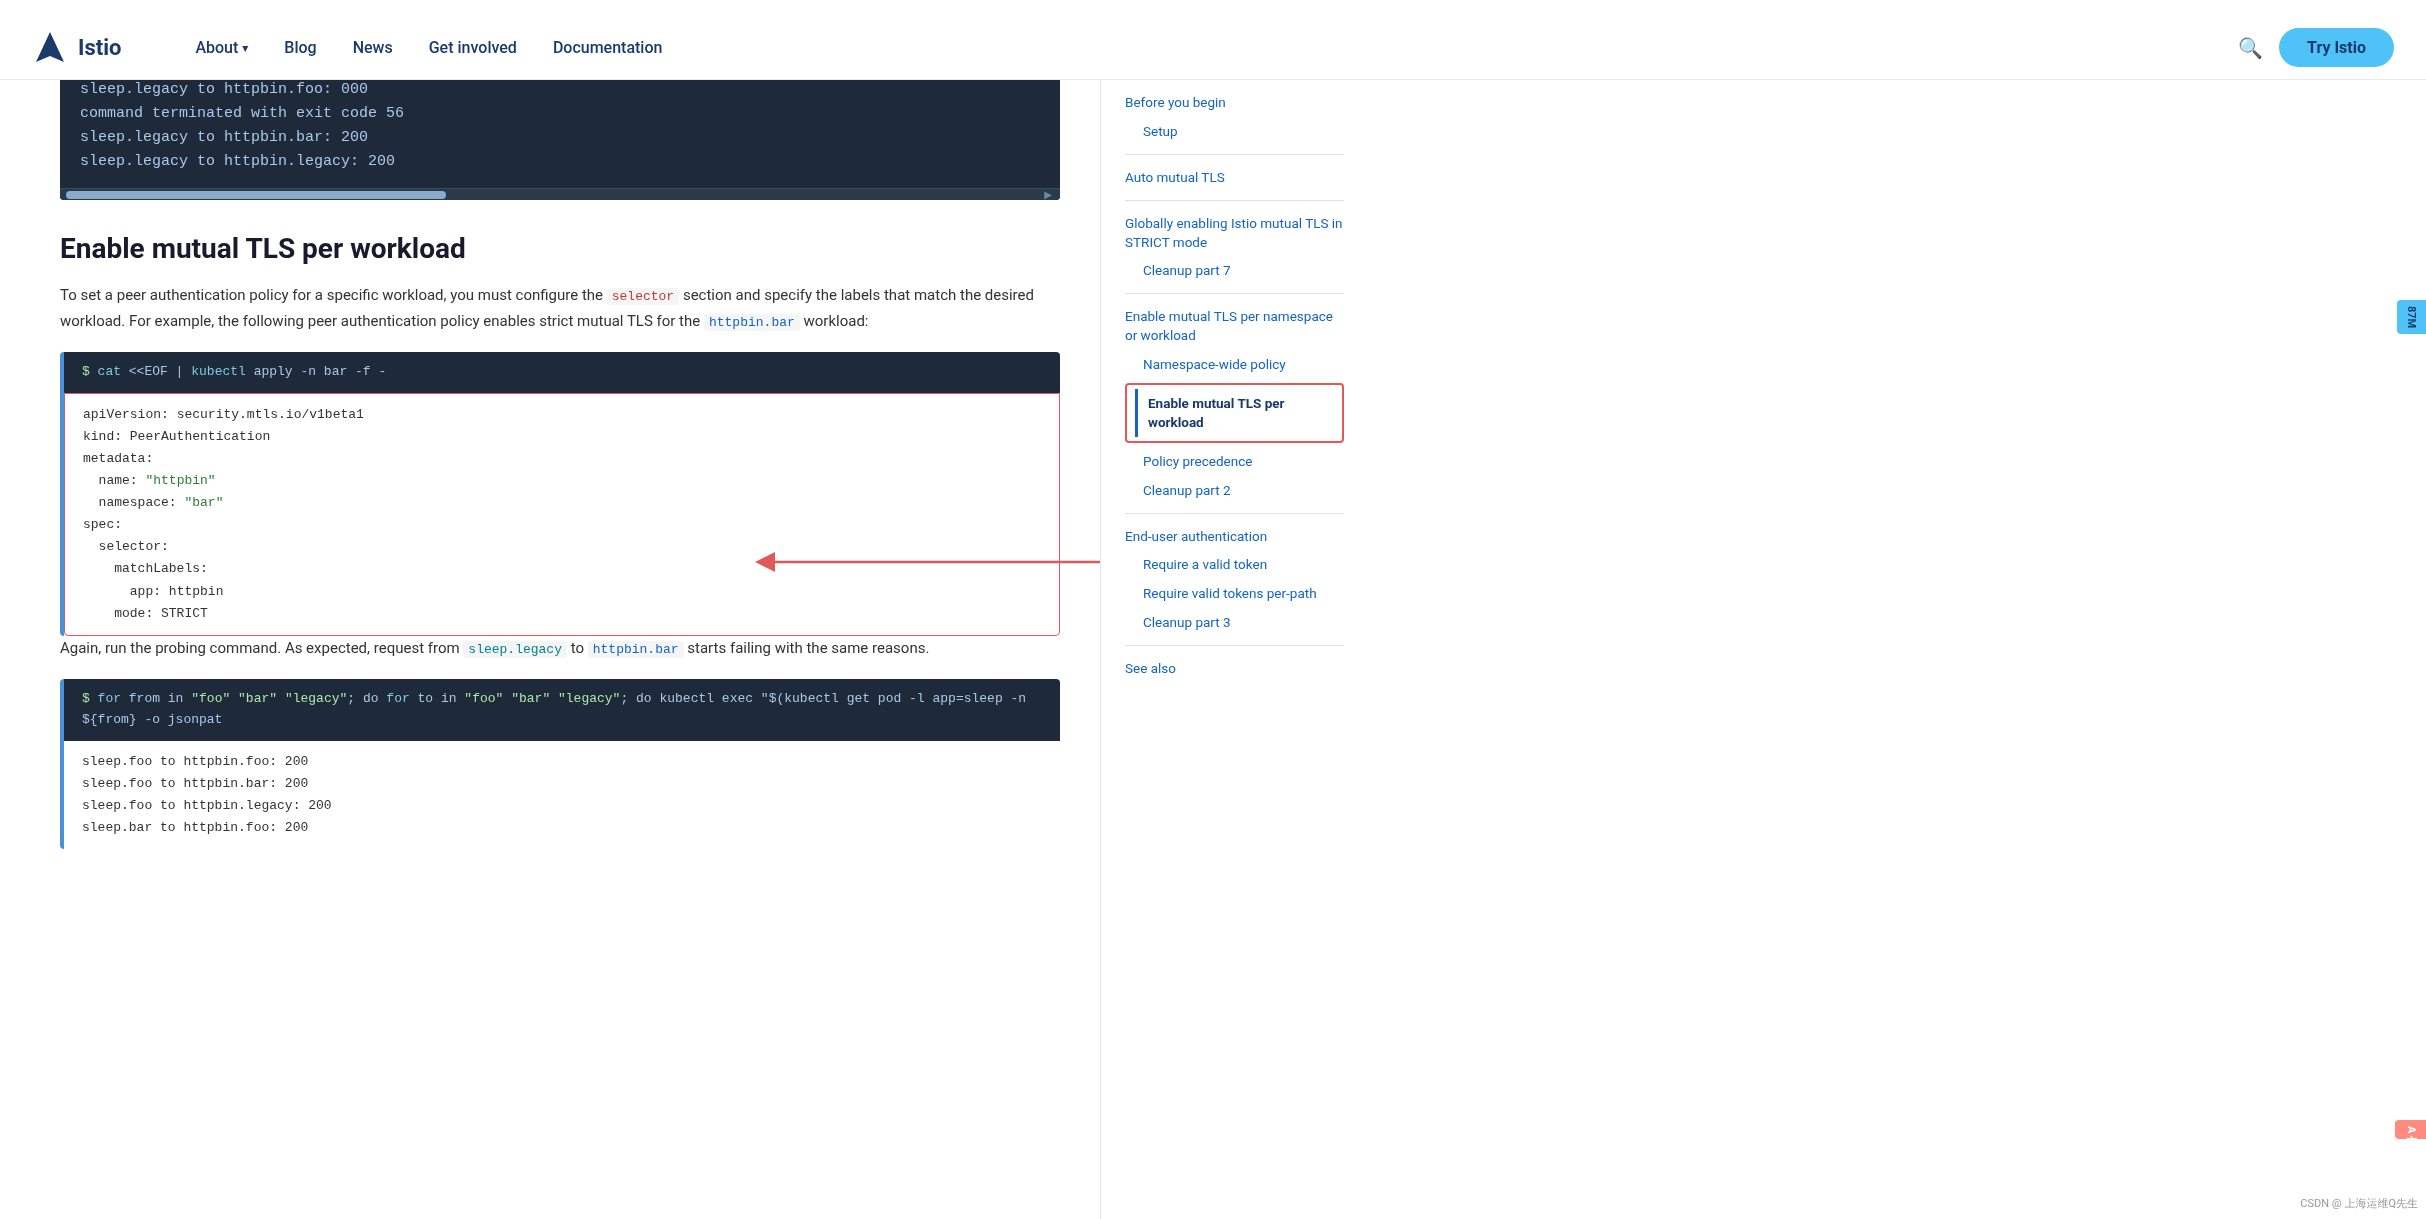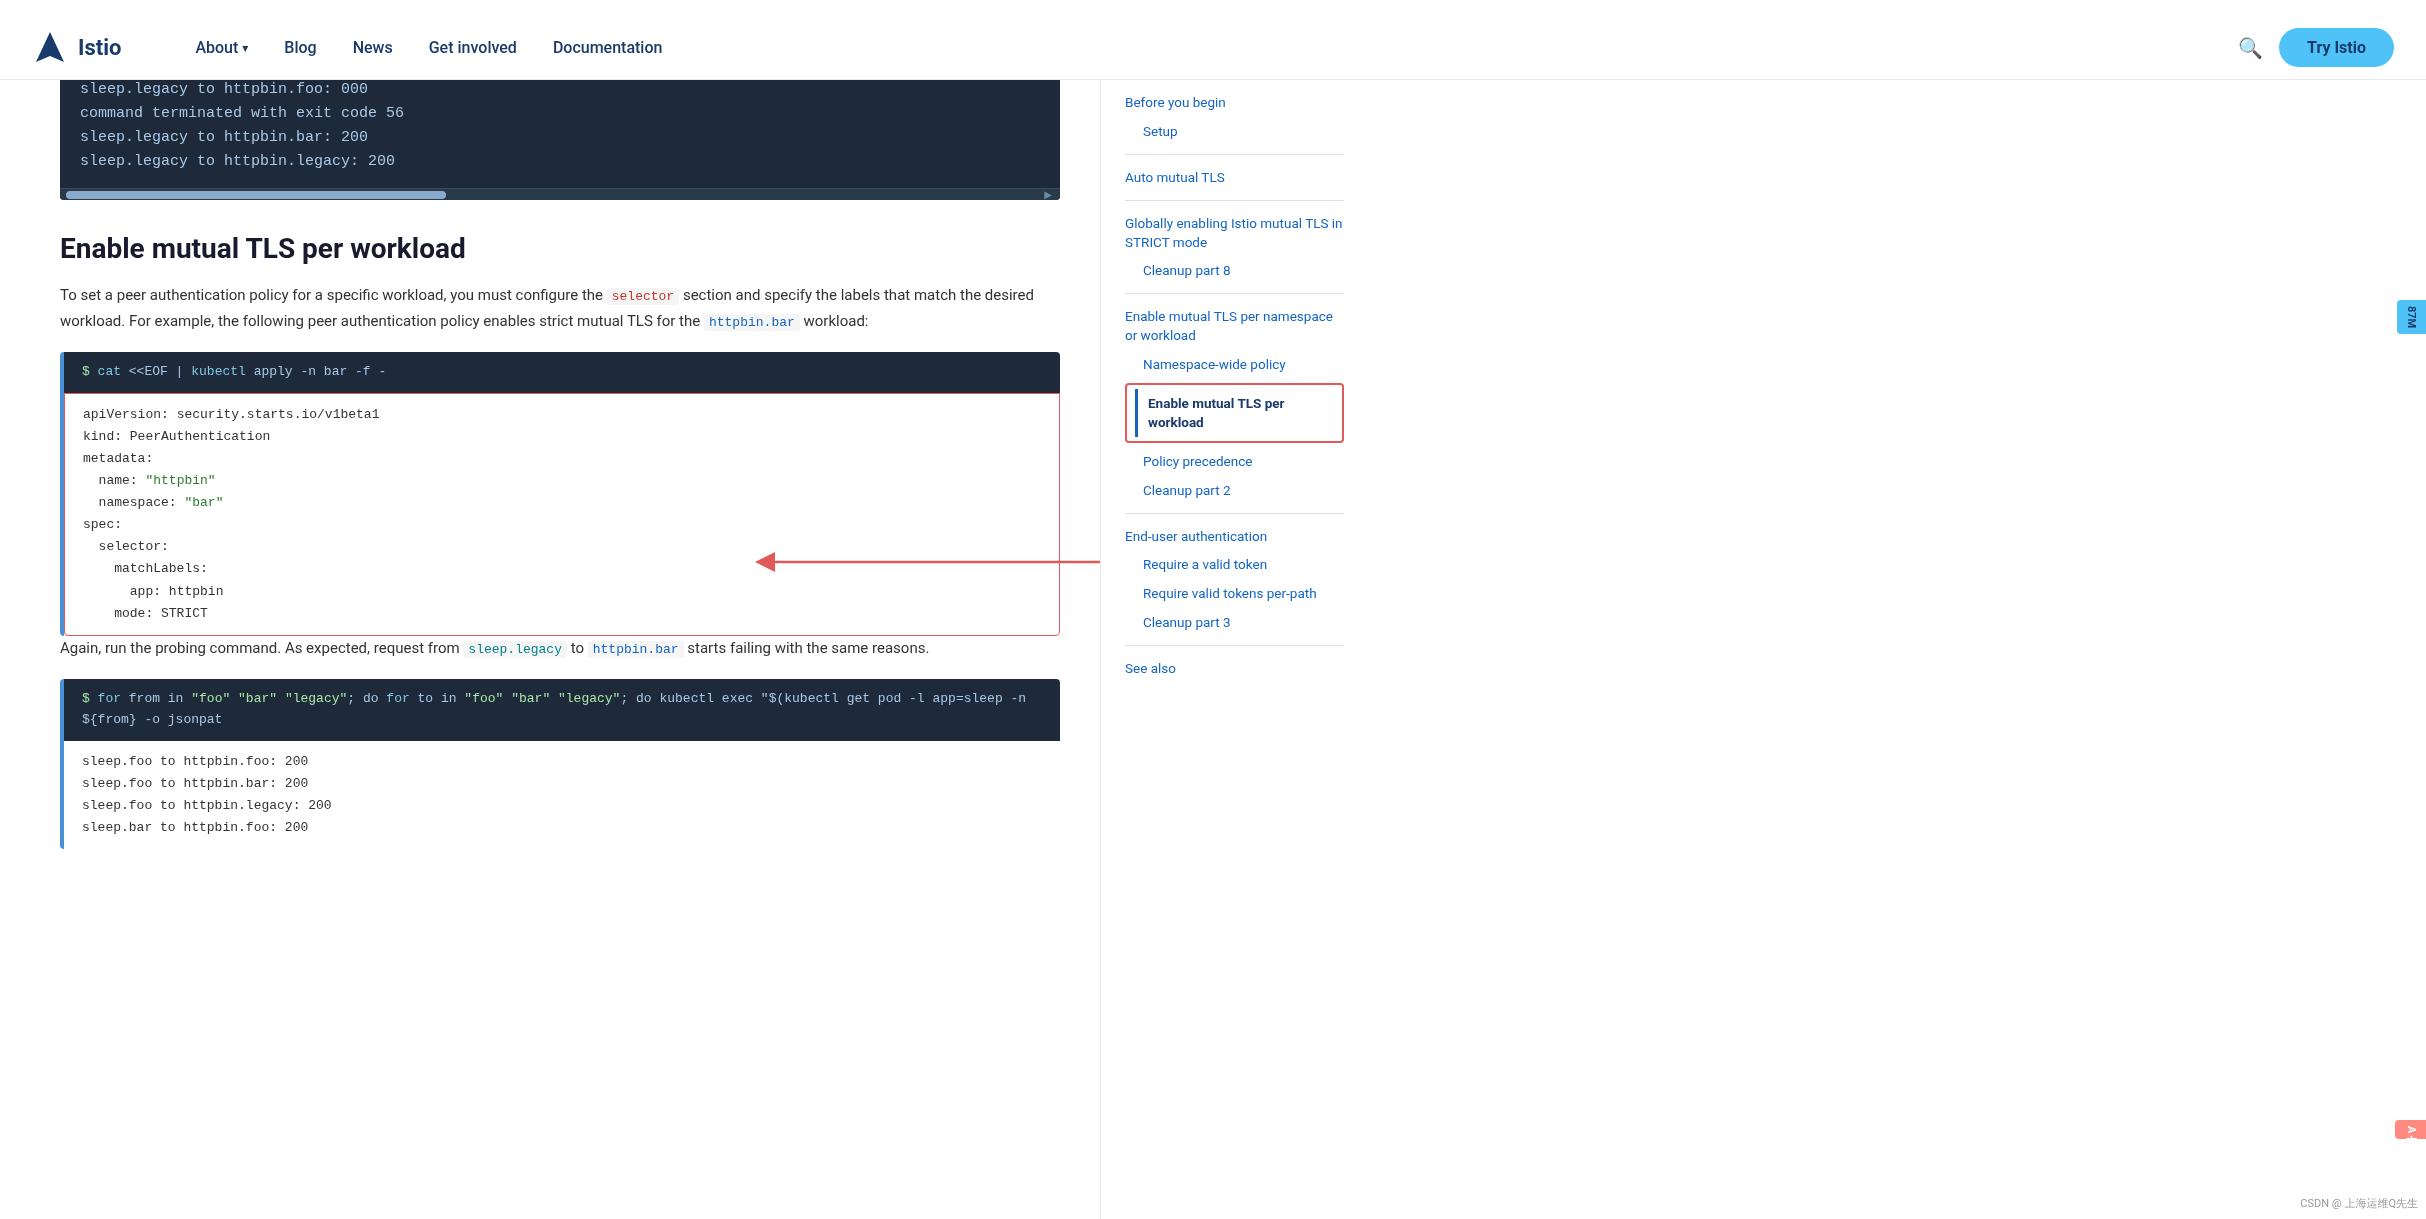--- a/index.html
+++ b/index.html
@@ -172,21 +172,21 @@
     <p class="para">
       <span>To set a peer authentication policy for a specific workload, you must configure the </span><code class="inline-code-red">selector</code><span> section and specify the labels that match the desired workload. For example, the following peer authentication policy enables strict mutual TLS for the </span><code class="inline-code-blue">httpbin.bar</code><span> workload:</span>
     </p>
 
     <div class="annotation-container">
       <div class="code-block">
         <div class="code-block-cmd">
           <span style="color:#a8e8a8;">$ </span><span style="color:#7ec8e3;">cat</span><span style="color:#a8c8e8;"> &lt;&lt;EOF | </span><span style="color:#7ec8e3;">kubectl</span><span style="color:#a8c8e8;"> apply -n bar -f -</span>
         </div>
         <div class="code-block-body">
-          <div><span class="code-key">apiVersion: </span><span style="color:#333;">security.starts.io/v1beta1</span></div>
+          <div><span class="code-key">apiVersion: </span><span style="color:#333;">security.mtls.io/v1beta1</span></div>
           <div><span class="code-key">kind: </span><span style="color:#333;">PeerAuthentication</span></div>
           <div><span class="code-key">metadata:</span></div>
           <div><span class="code-key">&nbsp;&nbsp;name: </span><span class="code-val-green">"httpbin"</span></div>
           <div><span class="code-key">&nbsp;&nbsp;namespace: </span><span class="code-val-green">"bar"</span></div>
           <div><span class="code-key">spec:</span></div>
           <div><span class="code-key">&nbsp;&nbsp;selector:</span></div>
           <div><span class="code-key">&nbsp;&nbsp;&nbsp;&nbsp;matchLabels:</span></div>
           <div><span class="code-key">&nbsp;&nbsp;&nbsp;&nbsp;&nbsp;&nbsp;app: </span><span style="color:#333;">httpbin</span></div>
           <div><span class="code-key">&nbsp;&nbsp;&nbsp;&nbsp;mode: </span><span style="color:#333;">STRICT</span></div>
         </div>
@@ -220,21 +220,21 @@
 
   </main>
 
   <aside class="sidebar">
     <a href="#" class="toc-item">Before you begin</a>
     <a href="#" class="toc-item indent">Setup</a>
     <hr class="toc-divider">
     <a href="#" class="toc-item">Auto mutual TLS</a>
     <hr class="toc-divider">
     <a href="#" class="toc-item">Globally enabling Istio mutual TLS in STRICT mode</a>
-    <a href="#" class="toc-item indent">Cleanup part 8</a>
+    <a href="#" class="toc-item indent">Cleanup part 7</a>
     <hr class="toc-divider">
     <a href="#" class="toc-item">Enable mutual TLS per namespace or workload</a>
     <a href="#" class="toc-item indent">Namespace-wide policy</a>
 
     <div class="toc-box">
       <a href="#" class="toc-item toc-active-box" style="color:#1a3a6b;font-weight:700;display:block;padding-left:10px;border-left:3px solid #1565c0;">Enable mutual TLS per workload</a>
     </div>
     <a href="#" class="toc-item indent">Policy precedence</a>
     <a href="#" class="toc-item indent">Cleanup part 2</a>
     <hr class="toc-divider">

